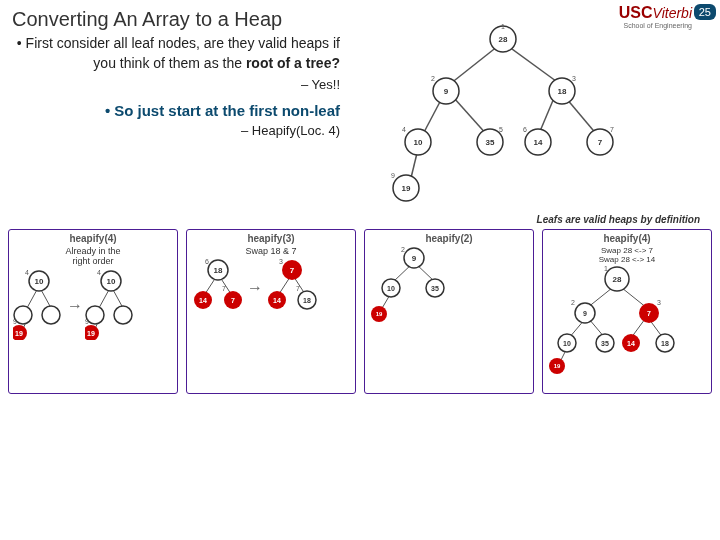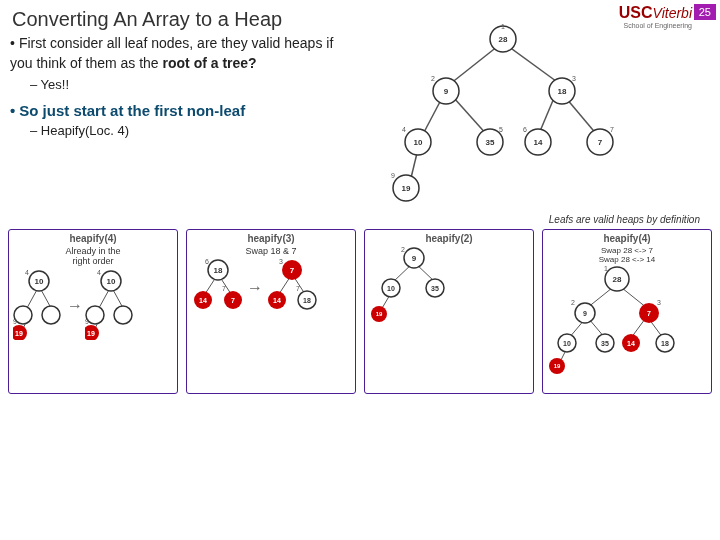--- a/index.html
+++ b/index.html
@@ -19,36 +19,37 @@
     }
     #usc-logo {
       display: flex;
       flex-direction: column;
       align-items: flex-end;
     }
     #slide-num {
       position: absolute;
       top: 4px;
       right: 4px;
-      background: #a21caf;
+      background: #0c4a6e;
       color: #fff;
       font-size: 11px;
       padding: 2px 5px;
-      border-radius: 0;
+      border-radius: 6px;
     }
 
     
     #main {
       display: flex;
       padding: 0 10px;
       margin-top: 2px;
     }
     #left-panel {
       width: 340px;
       padding-right: 10px;
+      text-align: right;
     }
     #right-panel {
       flex: 1;
       position: relative;
       margin-top: -10px;
     }
 
     
     .bullet {
       font-size: 14px;
@@ -129,20 +130,21 @@
       stroke-width: 1.5;
     }
 
     .leafs-note {
       font-size: 10px;
       color: #333;
       font-style: italic;
       text-align: right;
       padding-right: 10px;
       margin-top: -4px;
+      font-weight: bold;
     }
   </style>
 </head>
 <body>
 
 <div id="slide-num">25</div>
 
 <div id="usc-logo" style="position:absolute;top:4px;right:28px;text-align:right;">
   <div>
     <span style="color:#990000;font-size:16px;font-weight:bold;">USC</span><span style="color:#990000;font-size:14px;font-style:italic;">Viterbi</span>

